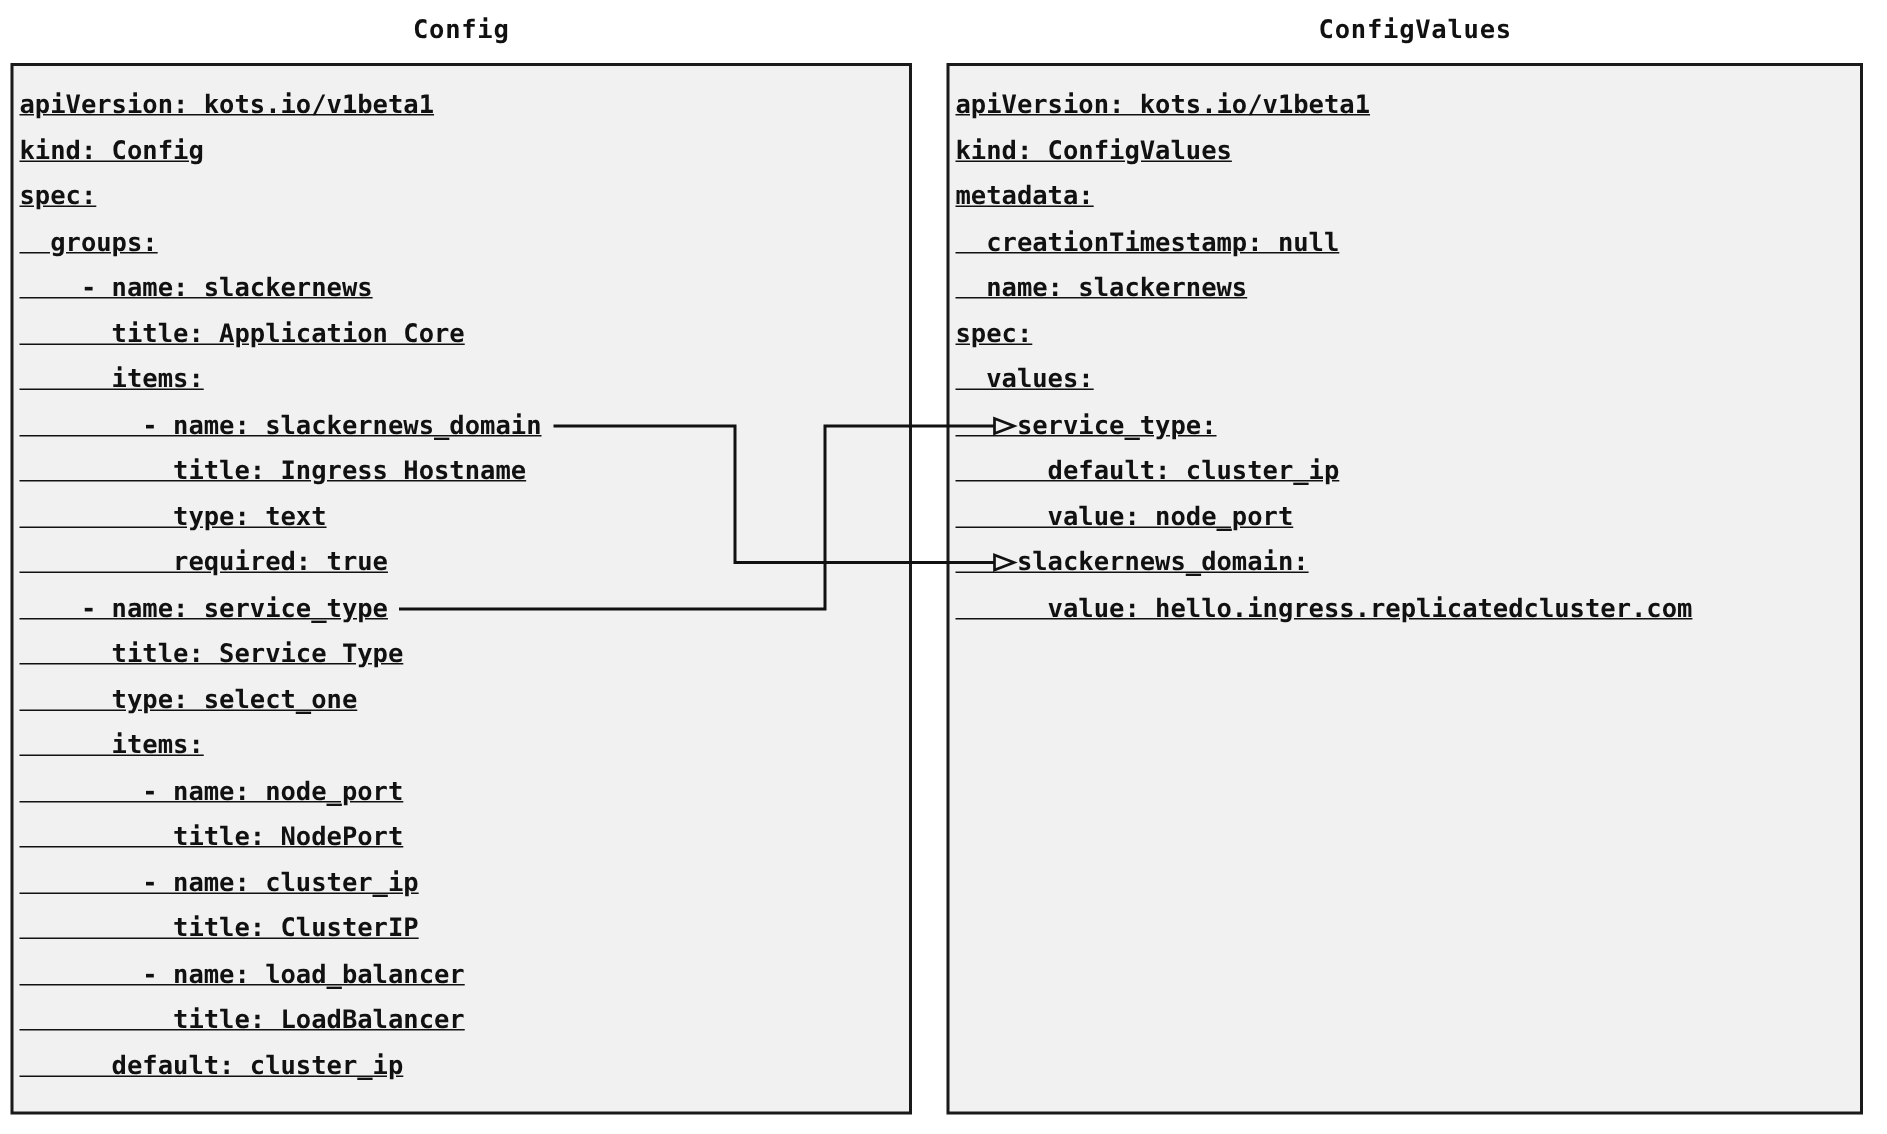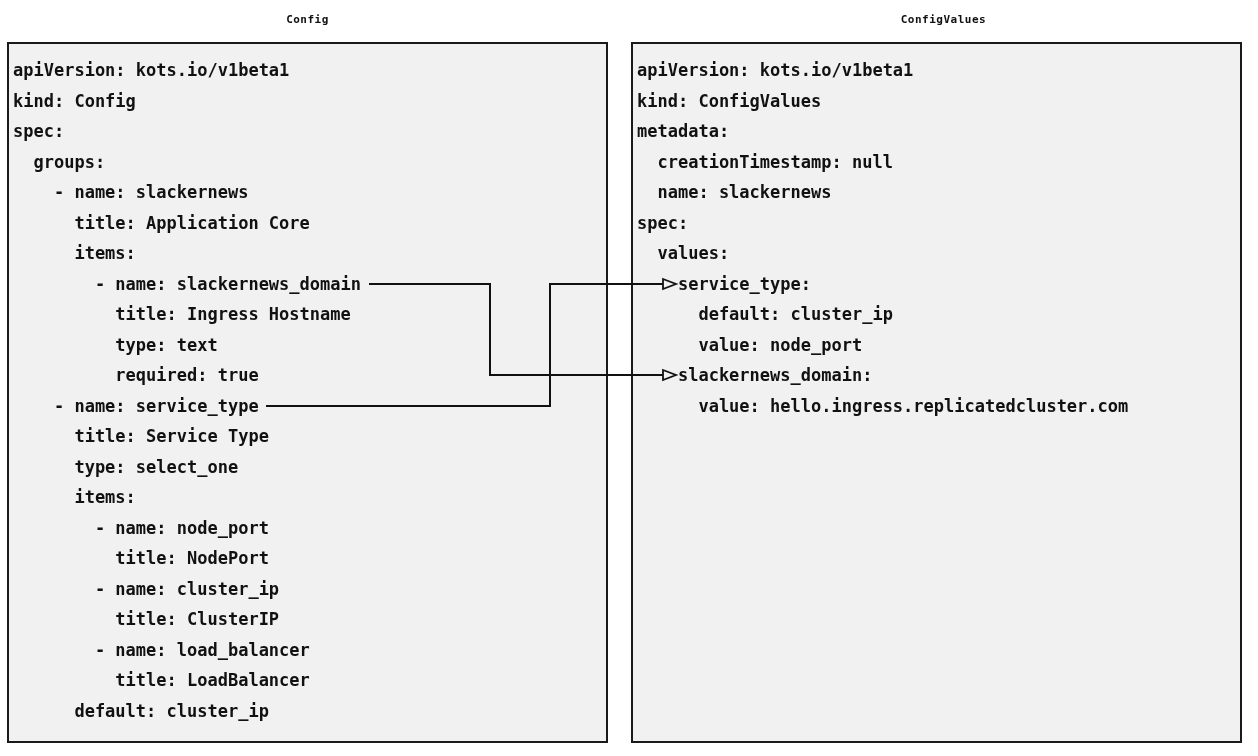--- a/index.html
+++ b/index.html
@@ -23,21 +23,21 @@
     overflow: hidden;
     font-family: "DejaVu Sans Mono", "Liberation Mono", monospace;
     color: var(--text);
   }
   .panel-title {
     position: absolute;
     top: 4px;
     height: 32px;
     line-height: 32px;
     text-align: center;
-    font-size: 11px;
+    font-size: 17px;
     font-weight: bold;
     letter-spacing: 0.5px;
   }
   .panel-title.left  { left: 7px;   width: 601px; }
   .panel-title.right { left: 638px; width: 611px; }
   .panel {
     position: absolute;
     top: 42px;
     height: 701px;
     background: var(--panel-bg);
@@ -47,20 +47,21 @@
   .panel.right { left: 631px; width: 611px; }
   .code {
     margin: 0;
     padding: 11px 4px 0 4px;
     font-family: "DejaVu Sans Mono", "Liberation Mono", monospace;
     font-size: 17px;
     font-weight: bold;
     line-height: 30.5px;
     white-space: pre;
     color: var(--text);
+    text-decoration: underline;
   }
   svg.arrows {
     position: absolute;
     left: 0;
     top: 0;
     pointer-events: none;
   }
   svg.arrows polyline {
     fill: none;
     stroke: var(--arrow);

